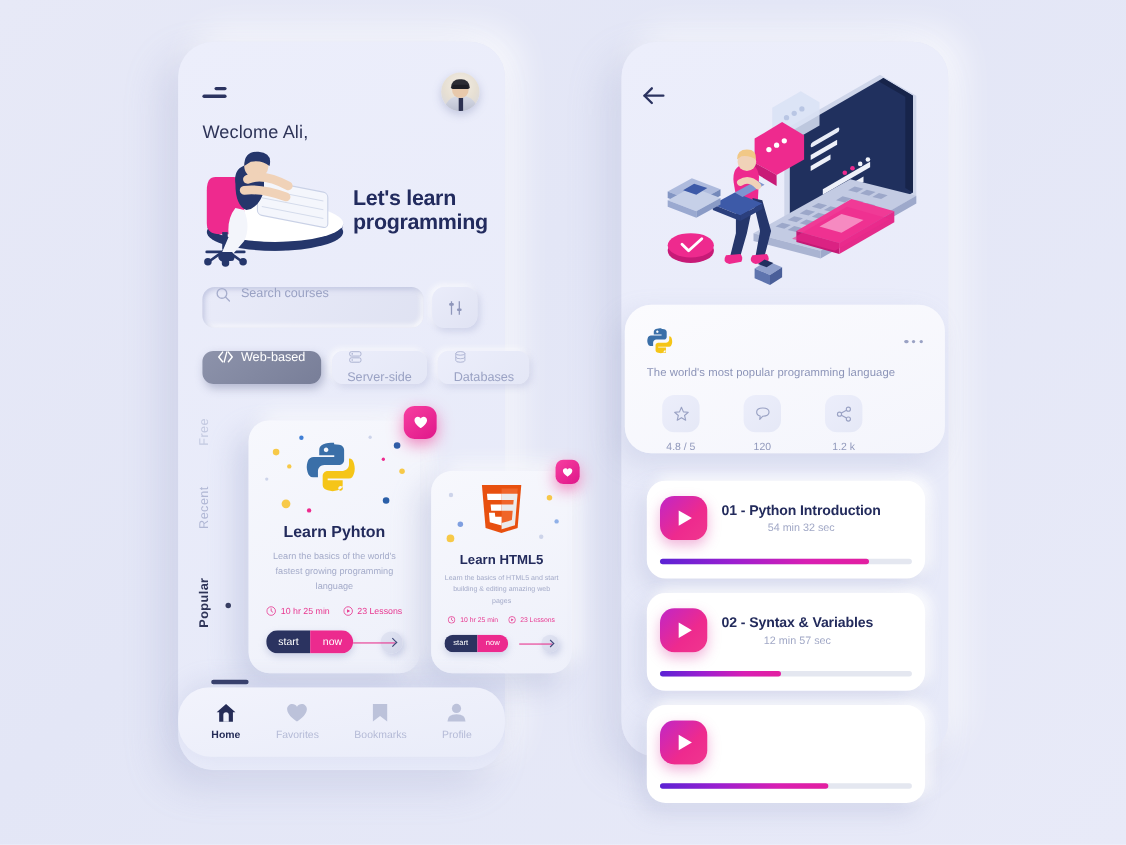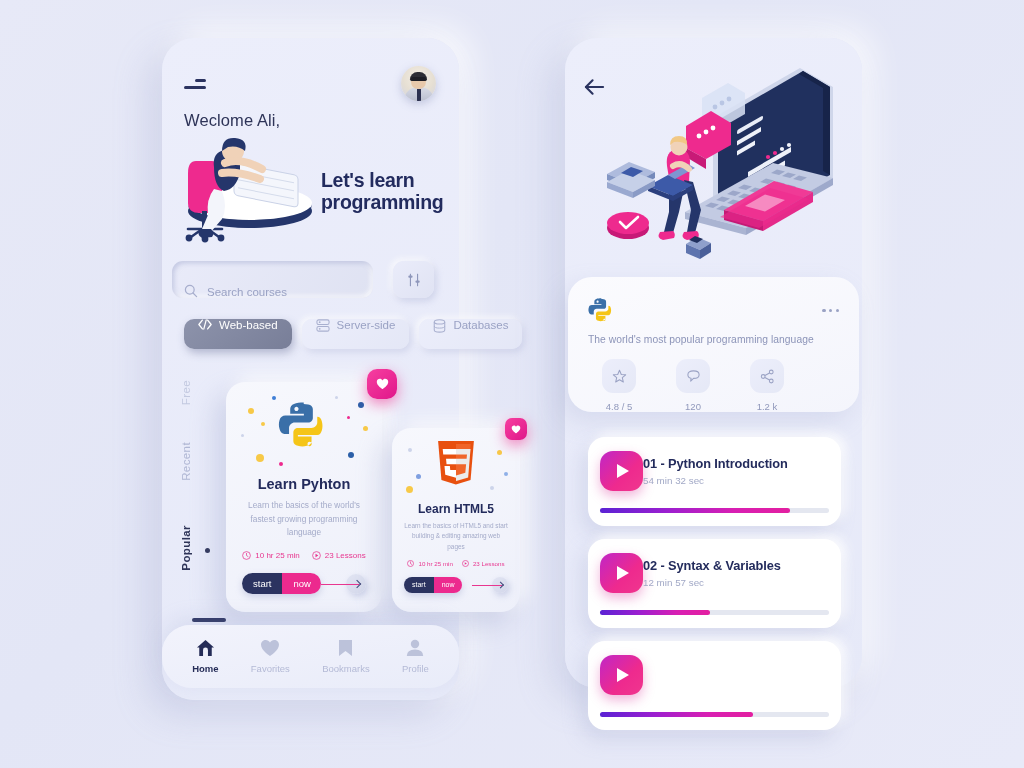--- a/index.html
+++ b/index.html
@@ -81,26 +81,26 @@
   
   .hero-wrap { position: absolute; left: 178px; top: 133px; width: 270px; height: 120px; }
   .hero-title {
     position: absolute; left: 122px; top: 36px;
     font-size: 19.5px; font-weight: bold; color: #222b5e;
     line-height: 1.15; letter-spacing: -0.3px; margin-left: 21px;
   }
 
   
   .search-bar {
-    position: absolute; left: 172px; top: 261px;
+    position: absolute; left: 184px; top: 261px;
     width: 201px; height: 37px; border-radius: 11px;
     background: linear-gradient(120deg,#e9ebf9 0%, #dfe2f2 100%);
     box-shadow: inset 2px 2px 5px rgba(163,170,208,0.55),
                 inset -2px -2px 5px rgba(255,255,255,0.85);
-    display: flex; align-items: flex-end; padding-left: 12px; gap: 9px;
+    display: flex; align-items: flex-start; padding-left: 12px; gap: 9px;
   }
   .search-bar input {
     border: none; outline: none; background: transparent;
     font-family: inherit; font-size: 11.5px; color: #6e769f; width: 150px;
   }
   .search-bar input::placeholder { color: #9aa2c4; }
   .filter-btn {
     position: absolute; left: 393px; top: 261px;
     width: 41px; height: 37px; border-radius: 11px;
     background: linear-gradient(140deg,#eaecfa,#e0e3f3);
@@ -111,20 +111,21 @@
   
   .chips { position: absolute; left: 184px; top: 319px; display: flex; gap: 10px; }
   .chip {
     height: 30px; border-radius: 10px; display: flex; align-items: flex-start;
     gap: 7px; padding: 0 14px; font-size: 11.5px; cursor: pointer; white-space: nowrap;
   }
   .chip.inactive {
     background: linear-gradient(140deg,#eceefb,#e4e7f6);
     color: #9aa2c4;
     box-shadow: 2px 3px 7px rgba(163,170,208,0.35), -2px -2px 6px rgba(255,255,255,0.85);
+    flex-direction: column;
   }
   .chip.active {
     background: linear-gradient(140deg,#8d93ab,#787e98);
     color: #ffffff;
     box-shadow: 2px 4px 9px rgba(110,118,155,0.45);
   }
 
   
   .side-labels { position: absolute; left: 180px; top: 380px; width: 26px; height: 200px; }
   .vlabel {
@@ -274,21 +275,21 @@
   
   .lesson {
     position: absolute; left: 588px; width: 253px; height: 89px;
     border-radius: 17px; background: #ffffff;
     box-shadow: -6px 9px 20px rgba(150,158,200,0.26), 5px -4px 12px rgba(255,255,255,0.9);
   }
   #lesson-0 { top: 437px; }
   #lesson-1 { top: 539px; }
   #lesson-2 { top: 641px; }
 
-  .lesson-row { display: flex; align-items: center; padding: 14px 0 0 12px; }
+  .lesson-row { display: flex; align-items: center; gap: 13px; padding: 14px 0 0 12px; text-align: center; }
   .play-btn {
     width: 43px; height: 40px; border-radius: 13px;
     background: linear-gradient(135deg,#c026c7 0%, #ee2a8e 60%, #f0368e 100%);
     display: flex; align-items: center; justify-content: center;
     box-shadow: 0 5px 12px rgba(215,40,150,0.35); cursor: pointer;
   }
   .play-tri {
     width: 0; height: 0; border-left: 12px solid #fff;
     border-top: 7.5px solid transparent; border-bottom: 7.5px solid transparent;
     margin-left: 3px;

